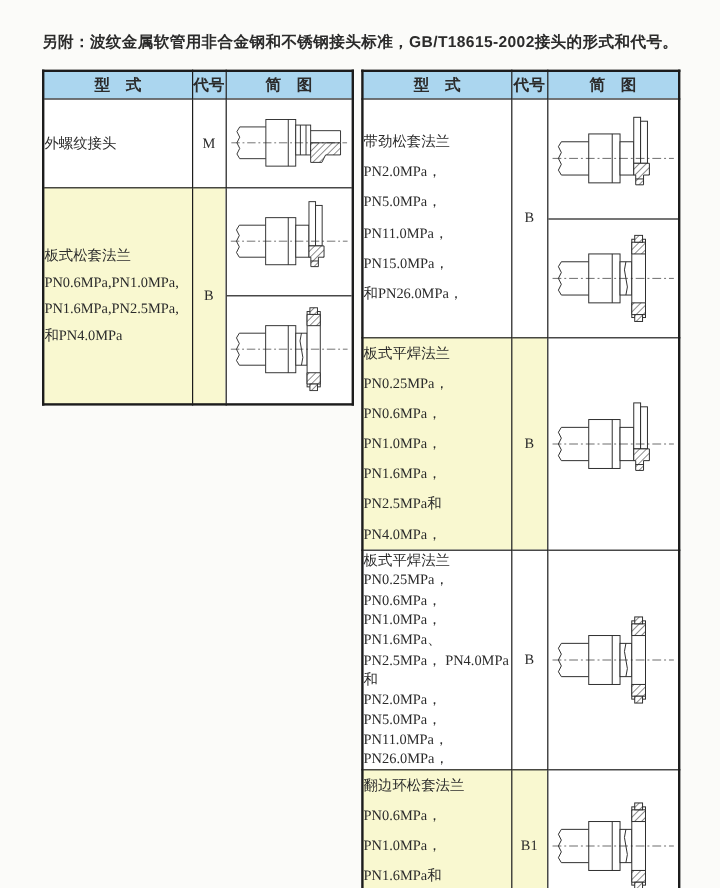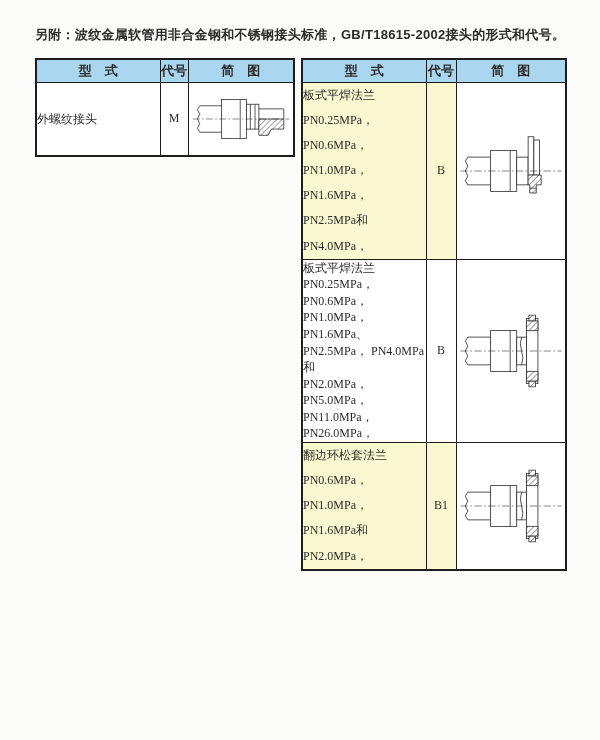--- a/index.html
+++ b/index.html
@@ -177,35 +177,77 @@
         </td>
     <td class="code">M</td>
     <td class="diag">
           <div class="diag-box">
             <svg class="dg" width="102" height="70" viewBox="0 0 130 90">
               <use href="#sym-m"></use>
             </svg>
           </div>
         </td>
   </tr>
+  <tr style="height:180px">
+    <td class="type hl">
+          <div class="type-text">板式松套法兰
+PN0.6MPa,PN1.0MPa,
+PN1.6MPa,PN2.5MPa,
+和PN4.0MPa</div>
+        </td>
+    <td class="code hl">B</td>
+    <td class="diag">
+      <div class="diag-sub first" style="height:89px">
+            <svg class="dg" width="102" height="82" viewBox="0 0 130 90">
+              <use href="#sym-flange-up"></use>
+            </svg>
+          </div>
+      <div class="diag-sub" style="height:89px">
+            <svg class="dg" width="102" height="82" viewBox="0 0 130 90">
+              <use href="#sym-flange-center"></use>
+            </svg>
+          </div>
+    </td>
+  </tr>
 </tbody>
   </table>
 
 <table class="t" id="right-table">
   <colgroup>
       <col style="width:124px">
       <col style="width:30px">
       <col style="width:110px">
     </colgroup>
   <tbody>
       <tr class="head" style="height:23px">
     <td>型　式</td>
     <td>代号</td>
     <td>简　图</td>
   </tr>
+  <tr style="height:199px">
+    <td class="type">
+          <div class="type-text lh-wide">带劲松套法兰
+PN2.0MPa，PN5.0MPa，
+PN11.0MPa， PN15.0MPa，
+和PN26.0MPa，</div>
+        </td>
+    <td class="code">B</td>
+    <td class="diag">
+      <div class="diag-sub first" style="height:99px">
+            <svg class="dg" width="106" height="86" viewBox="0 0 130 90">
+              <use href="#sym-flange-up"></use>
+            </svg>
+          </div>
+      <div class="diag-sub" style="height:98px">
+            <svg class="dg" width="106" height="86" viewBox="0 0 130 90">
+              <use href="#sym-flange-center"></use>
+            </svg>
+          </div>
+    </td>
+  </tr>
   <tr style="height:105px">
     <td class="type hl">
           <div class="type-text lh-wide">板式平焊法兰
 PN0.25MPa， PN0.6MPa，
 PN1.0MPa， PN1.6MPa，
 PN2.5MPa和PN4.0MPa，</div>
         </td>
     <td class="code hl">B</td>
     <td class="diag">
           <div class="diag-box">

